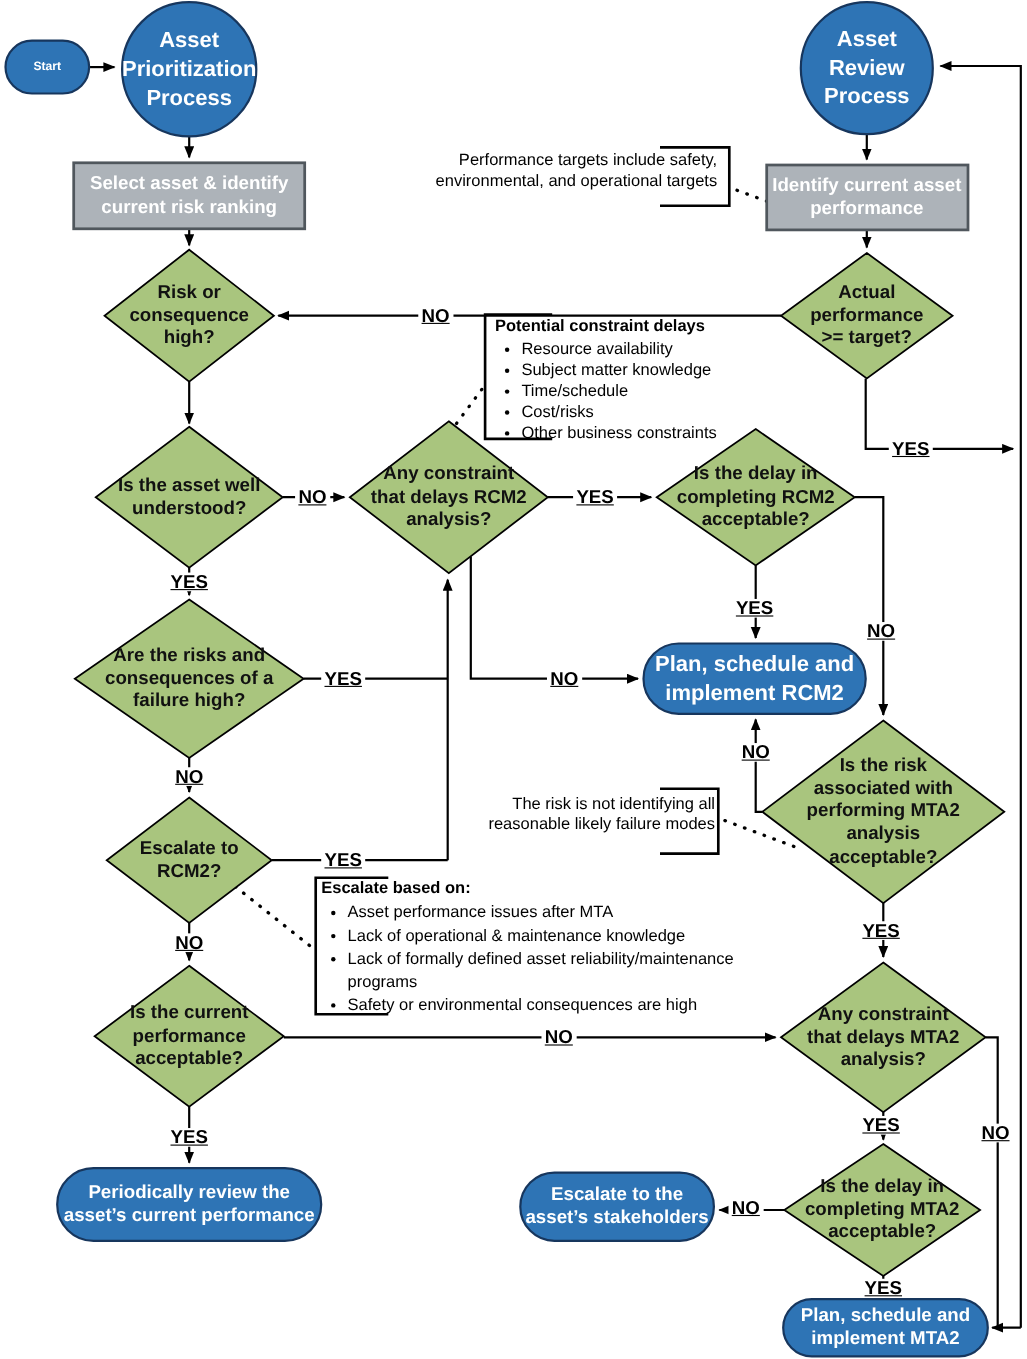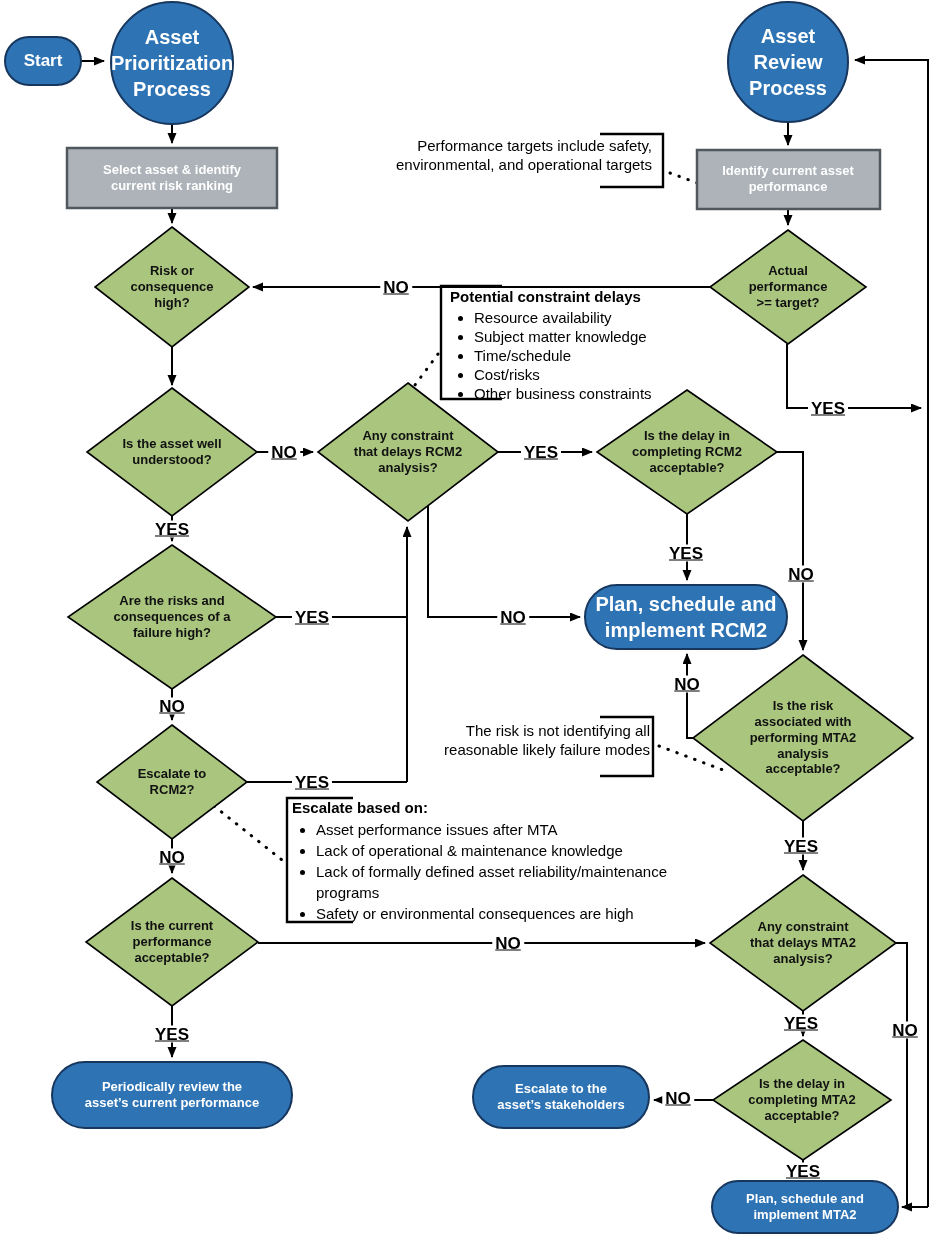--- a/index.html
+++ b/index.html
@@ -16,28 +16,28 @@
   }
   #wires{position:absolute;left:0;top:0;}
   .conn{fill:none;stroke:var(--connector);stroke-width:2;}
   .bracket{fill:none;stroke:var(--connector);stroke-width:2.4;}
   .dots{fill:none;stroke:var(--connector);stroke-width:3;stroke-linecap:round;stroke-dasharray:0.5 9;}
   .p{fill:var(--process-fill);stroke:var(--process-border);stroke-width:2;}
   .s{fill:var(--step-fill);stroke:var(--step-border);stroke-width:2.5;}
   .d{fill:var(--decision-fill);stroke:var(--decision-border);stroke-width:1.6;}
   .node-label{
     position:absolute;transform:translate(-50%,-50%);
-    font-weight:bold;font-size:13px;line-height:1.22;text-align:center;
+    font-weight:bold;font-size:17px;line-height:1.22;text-align:center;
     white-space:pre-line;width:max-content;pointer-events:none;
   }
   .on-blue{color:var(--process-text);}
   .on-gray{color:var(--step-text);}
   .on-green{color:var(--decision-text);}
   .big{font-size:20px;line-height:1.3;}
-  .start-t{font-size:17px;text-align:right;}
+  .start-t{font-size:11px;text-align:right;}
   .edge-label{
     position:absolute;transform:translate(-50%,-50%);
     font-weight:bold;font-size:17px;line-height:1;color:#000;
     background:#fff;padding:0 3px;white-space:nowrap;text-decoration:underline;
   }
   .note{position:absolute;color:var(--note-text);font-size:15px;line-height:1.24;}
   .note .t{font-weight:bold;}
   .note-right{text-align:right;white-space:pre-line;margin-left:28px;}
   .note ul{margin:1px 0 0 0;padding-left:24px;list-style:disc;}
   .lh19 li{line-height:19px;}

